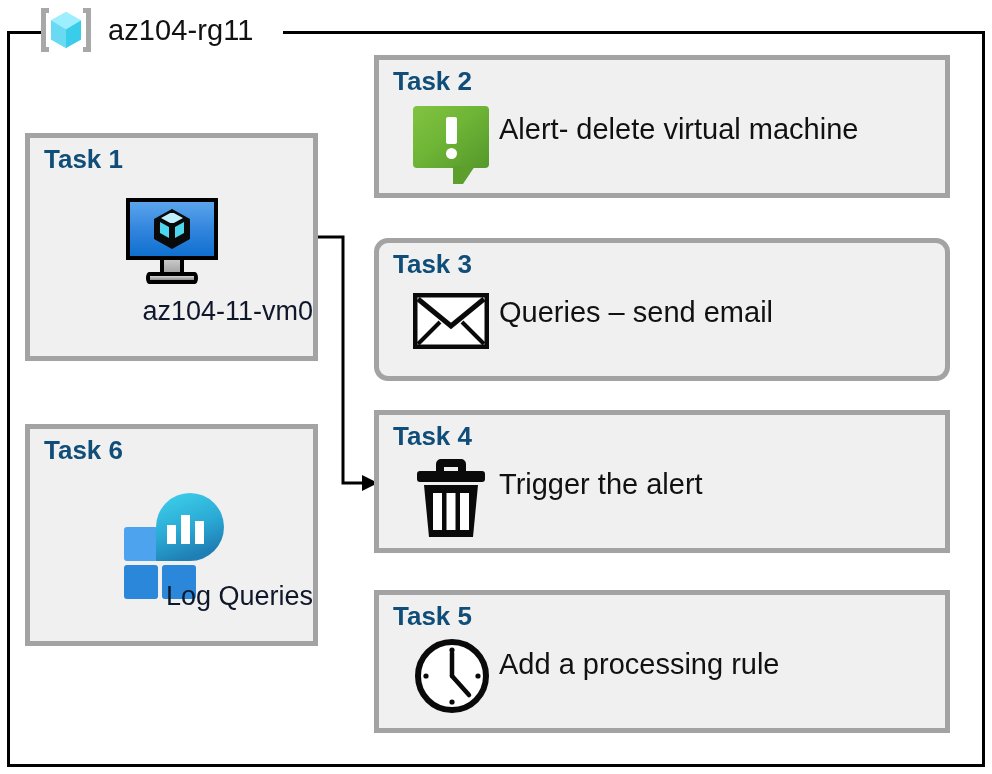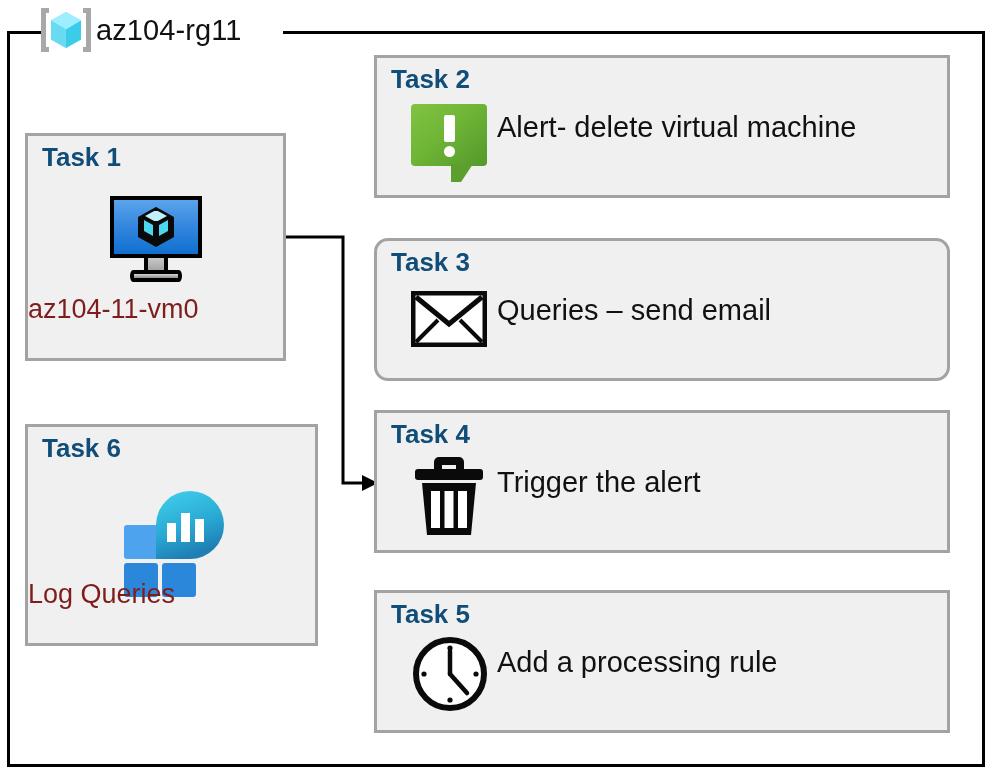--- a/index.html
+++ b/index.html
@@ -16,53 +16,53 @@
   }
   #rg-top-left{
     position:absolute;left:7px;top:31px;width:34px;height:3px;background:#000;
   }
   #rg-top-right{
     position:absolute;left:283px;top:31px;width:702px;height:3px;background:#000;
   }
 
   
   #rg-header{
-    position:absolute;left:36px;top:4px;display:flex;align-items:center;
+    position:absolute;left:36px;top:4px;display:flex;align-items:center;gap:12px;
   }
   #rg-icon{position:relative;width:60px;height:52px;}
   #rg-title{
     font-size:29px;color:#111;letter-spacing:.1px;white-space:nowrap;
     line-height:52px;
   }
 
   
   .card{
-    position:absolute;background:#f0f0f0;border:3px solid #a3a3a3;box-sizing:border-box;
+    position:absolute;background:#f0f0f0;border:5px solid #a3a3a3;box-sizing:border-box;
   }
   .card-title{
     position:absolute;left:14px;top:6px;font-size:26px;font-weight:bold;
     color:#104D78;letter-spacing:0px;
   }
 
   
   .card-left .card-icon{
     position:absolute;left:50%;transform:translateX(-50%);
   }
   .card-left .card-label{
-    position:absolute;left:0;right:0;text-align:left;font-size:27px;color:#7f1d1d;
+    position:absolute;left:0;right:0;text-align:right;font-size:27px;color:#0f172a;
   }
 
   
   .card-right .card-icon{position:absolute;left:34px;}
   .card-right .card-label{
     position:absolute;font-size:29px;color:#111;white-space:nowrap;
   }
 
   
-  #task1{left:25px;top:133px;width:261px;height:228px;}
+  #task1{left:25px;top:133px;width:293px;height:228px;}
   #task1 .card-icon{top:60px;}
   #task1 .card-label{top:158px;}
 
   
   #task6{left:25px;top:424px;width:293px;height:222px;}
   #task6 .card-icon{top:56px;}
   #task6 .card-label{top:152px;}
 
   
   #task2{left:374px;top:55px;width:576px;height:143px;}

